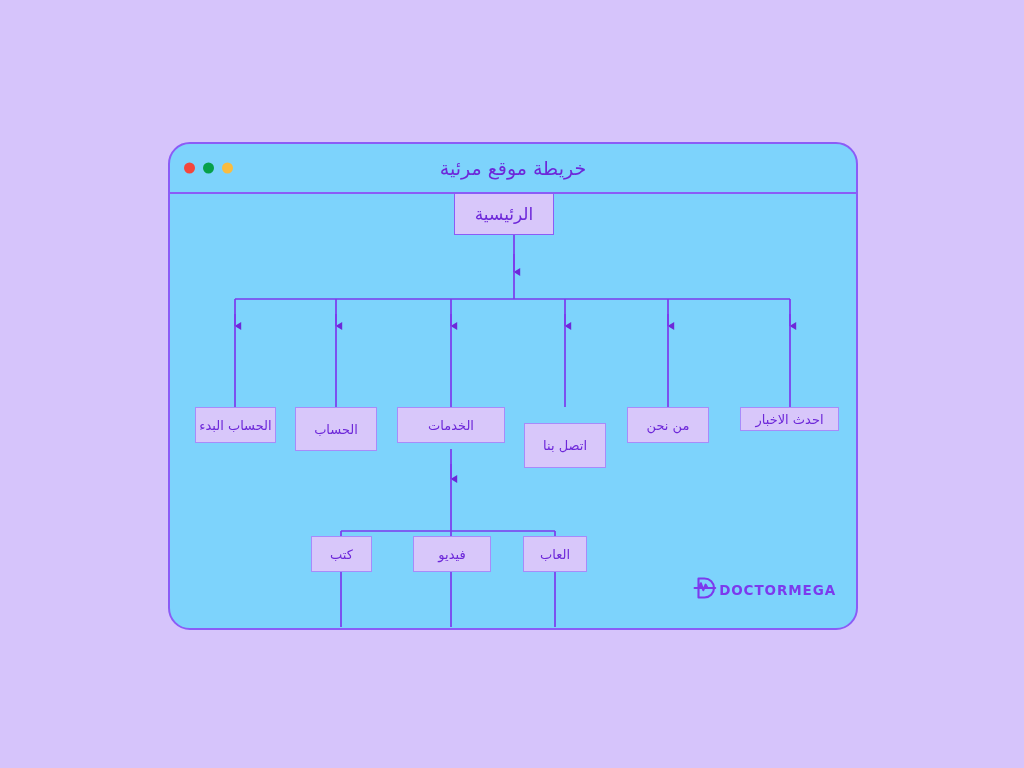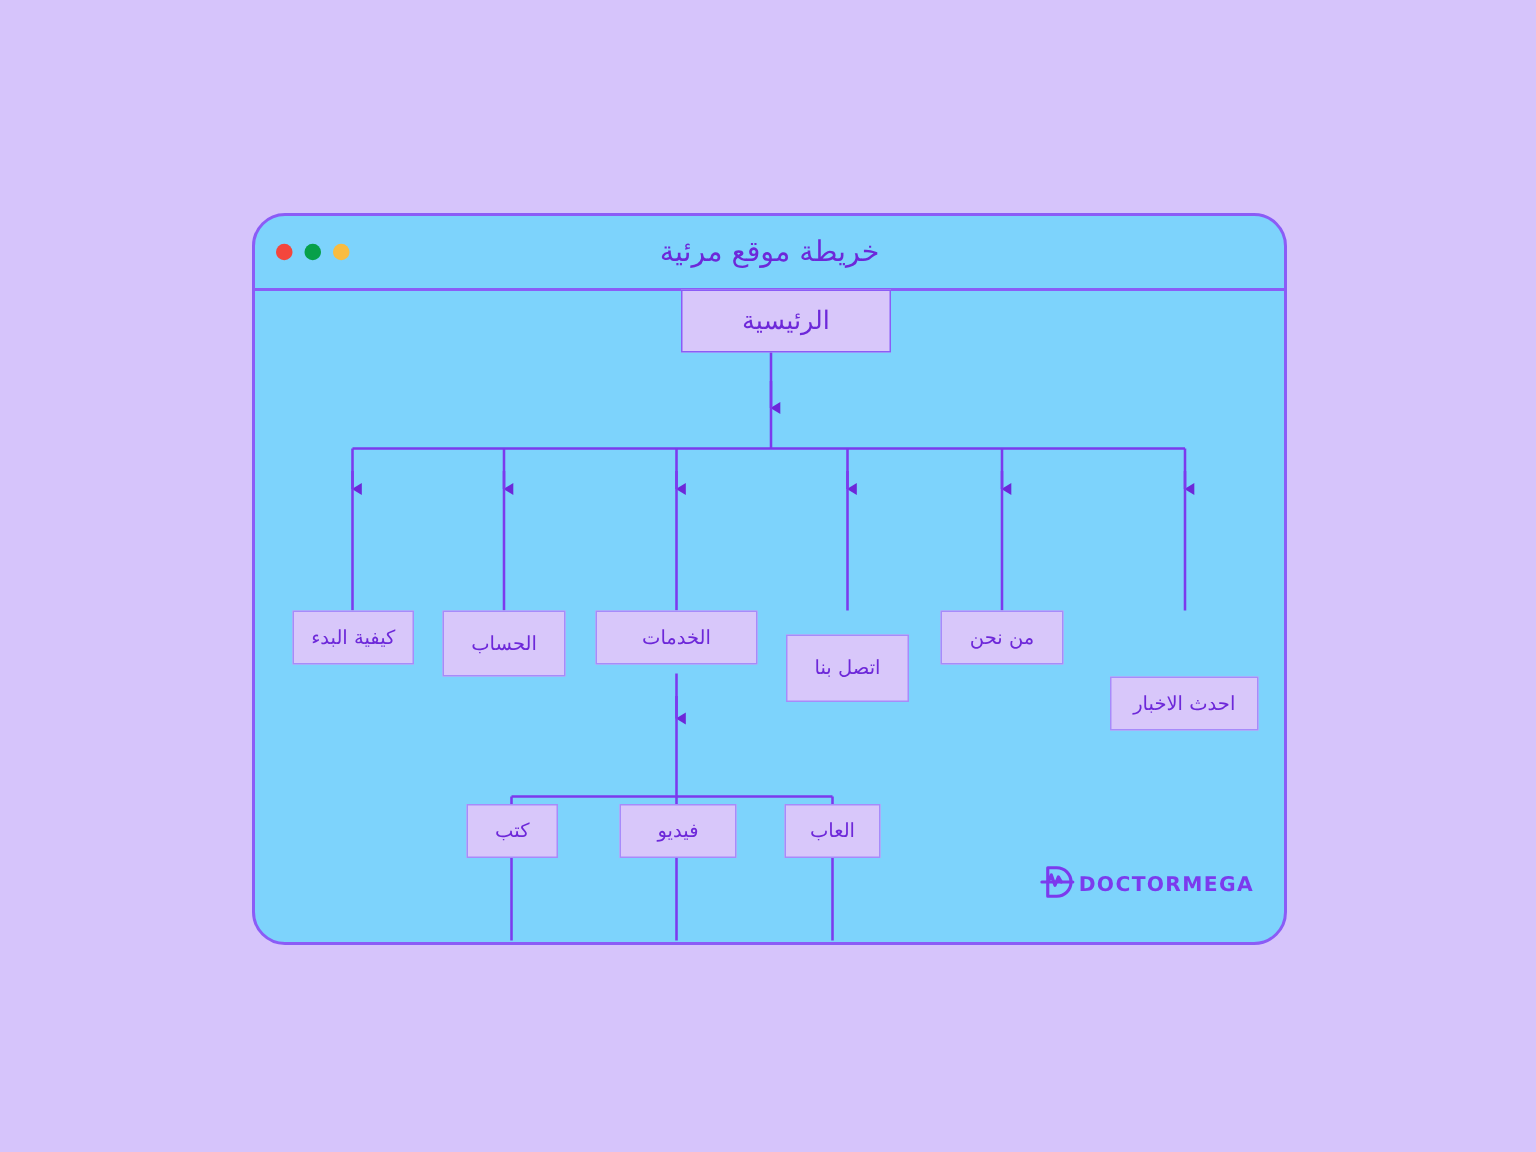--- a/index.html
+++ b/index.html
@@ -173,28 +173,28 @@
 
         <line x1="171" y1="337" x2="171" y2="363" marker-end="url(#arrowhead)"></line>
         <line x1="171" y1="352" x2="171" y2="433"></line>
         <line x1="281" y1="337" x2="281" y2="363" marker-end="url(#arrowhead)"></line>
         <line x1="281" y1="352" x2="281" y2="433"></line>
         <line x1="385" y1="337" x2="385" y2="363" marker-end="url(#arrowhead)"></line>
         <line x1="385" y1="352" x2="385" y2="433"></line>
       </g>
     </svg>
 
-    <div class="node node-root" style="left:285px; top:160px; width:140px; height:42px; left:284px; top:-1px;">الرئيسية</div>
-
-    <div class="node" style="left:25px; top:213px; width:81px; height:36px;">كيفية البدء</div>
+    <div class="node node-root" style="left:285px; top:160px; width:100px; height:42px; left:284px; top:-1px;">الرئيسية</div>
+
+    <div class="node" style="left:25px; top:213px; width:81px; height:36px;">الحساب البدء</div>
     <div class="node" style="left:125px; top:213px; width:82px; height:44px;">الحساب</div>
     <div class="node" style="left:227px; top:213px; width:108px; height:36px;">الخدمات</div>
     <div class="node" style="left:354px; top:229px; width:82px; height:45px;">اتصل بنا</div>
     <div class="node" style="left:457px; top:213px; width:82px; height:36px;">من نحن</div>
-    <div class="node" style="left:570px; top:213px; width:99px; height:36px;margin-top:44px;">احدث الاخبار</div>
+    <div class="node" style="left:570px; top:213px; width:99px; height:24px;">احدث الاخبار</div>
 
     <div class="node" style="left:141px; top:342px; width:61px; height:36px;">كتب</div>
     <div class="node" style="left:243px; top:342px; width:78px; height:36px;text-align:right;">فيديو</div>
     <div class="node" style="left:353px; top:342px; width:64px; height:36px;">العاب</div>
 
   </div>
 
   <div id="brand-logo">
     <span>
       <svg width="28" height="28" viewBox="0 0 28 28" xmlns="http://www.w3.org/2000/svg">

